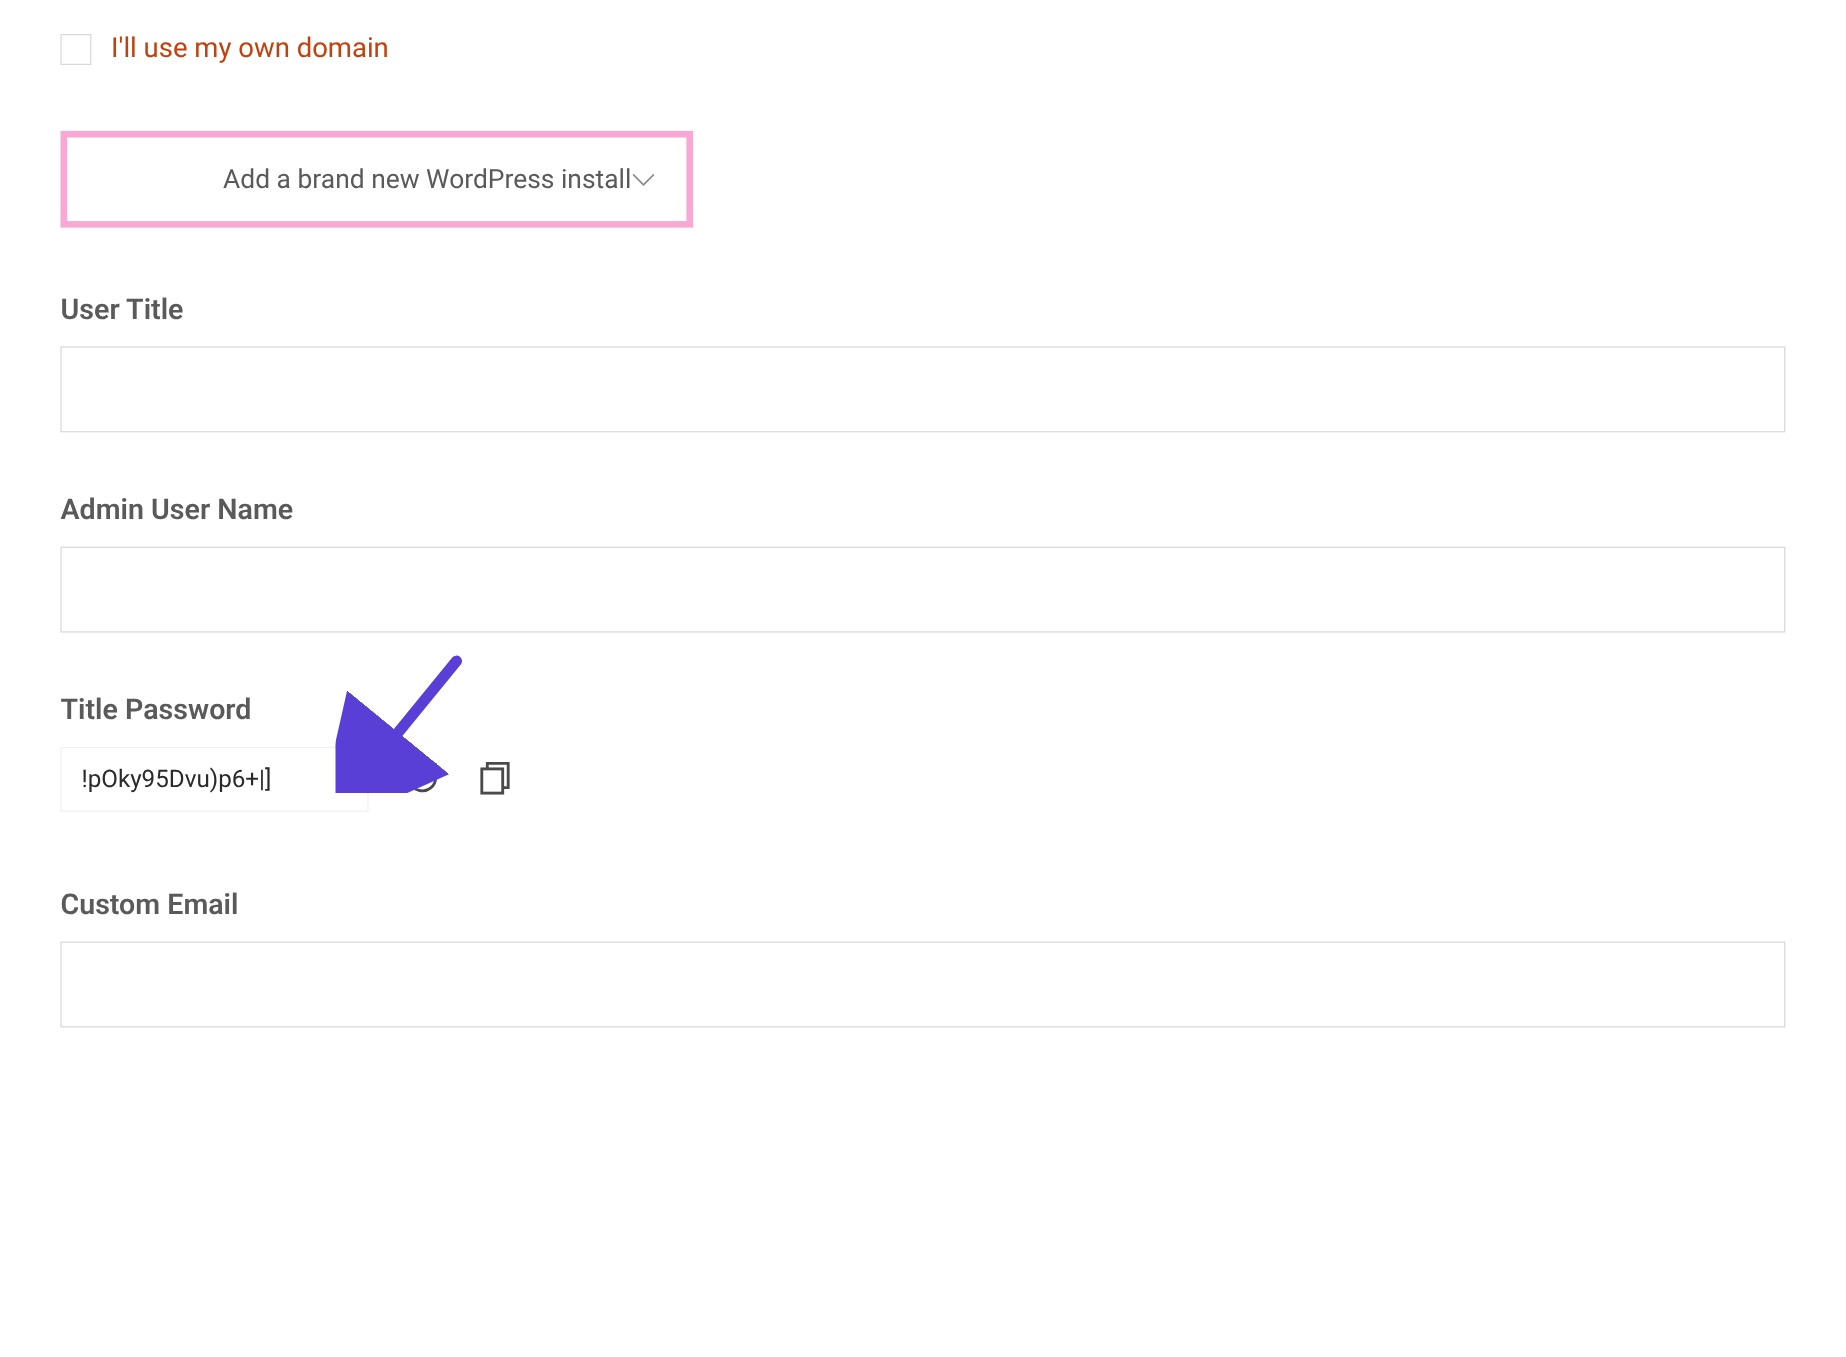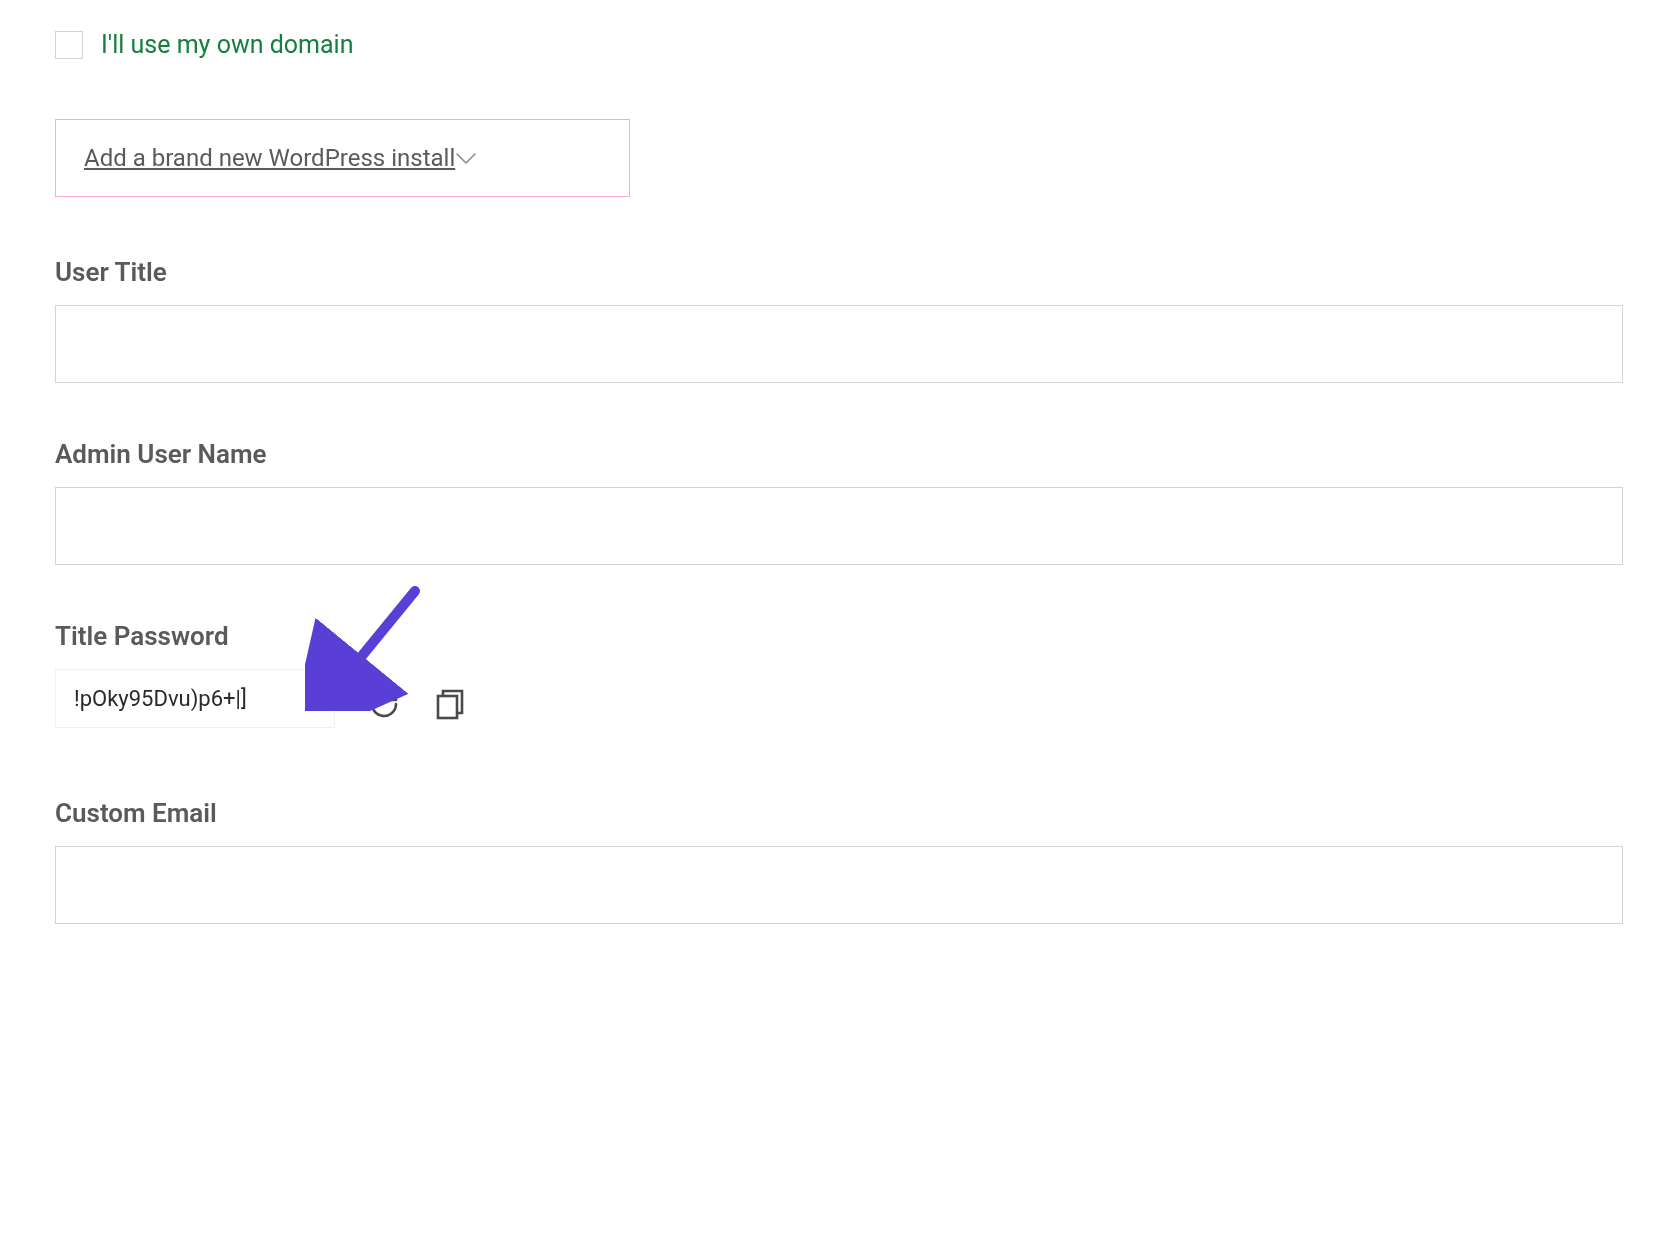--- a/index.html
+++ b/index.html
@@ -29,40 +29,39 @@
     .checkbox {
       width: 28px;
       height: 28px;
       border: 1px solid #d4d4d4;
       background: #ffffff;
       cursor: pointer;
       flex-shrink: 0;
     }
     .checkbox-label {
       font-size: 25px;
-      color: #15803d;
+      color: #c2410c;
       font-weight: 400;
     }
     .select-container {
       position: relative;
       width: 575px;
       margin-bottom: 60px;
     }
     .select-box {
       width: 100%;
-      border: 1px solid #f9a8d4;
+      border: 6px solid #f9a8d4;
       background: #ffffff;
       padding: 24px 28px;
       font-size: 24px;
       color: #5a5a5a;
       cursor: pointer;
       display: flex;
       align-items: center;
-      justify-content: flex-start;
-      text-decoration: underline;
+      justify-content: flex-end;
     }
     .select-chevron {
       flex-shrink: 0;
     }
     .field-group {
       margin-bottom: 56px;
     }
     .field-label {
       font-size: 26px;
       font-weight: 600;
@@ -74,21 +73,21 @@
       width: 100%;
       height: 78px;
       border: 1px solid #d4d4d4;
       background: #ffffff;
       padding: 0 18px;
       font-size: 22px;
       color: #2a2a2a;
     }
     .password-row {
       display: flex;
-      align-items: flex-end;
+      align-items: center;
       gap: 28px;
     }
     .password-box {
       display: inline-block;
       background: #ffffff;
       border: 1px solid #f0f0f0;
       padding: 16px 18px;
       font-size: 22px;
       color: #2a2a2a;
       font-family: -apple-system, BlinkMacSystemFont, "Segoe UI", Roboto, Arial, sans-serif;

